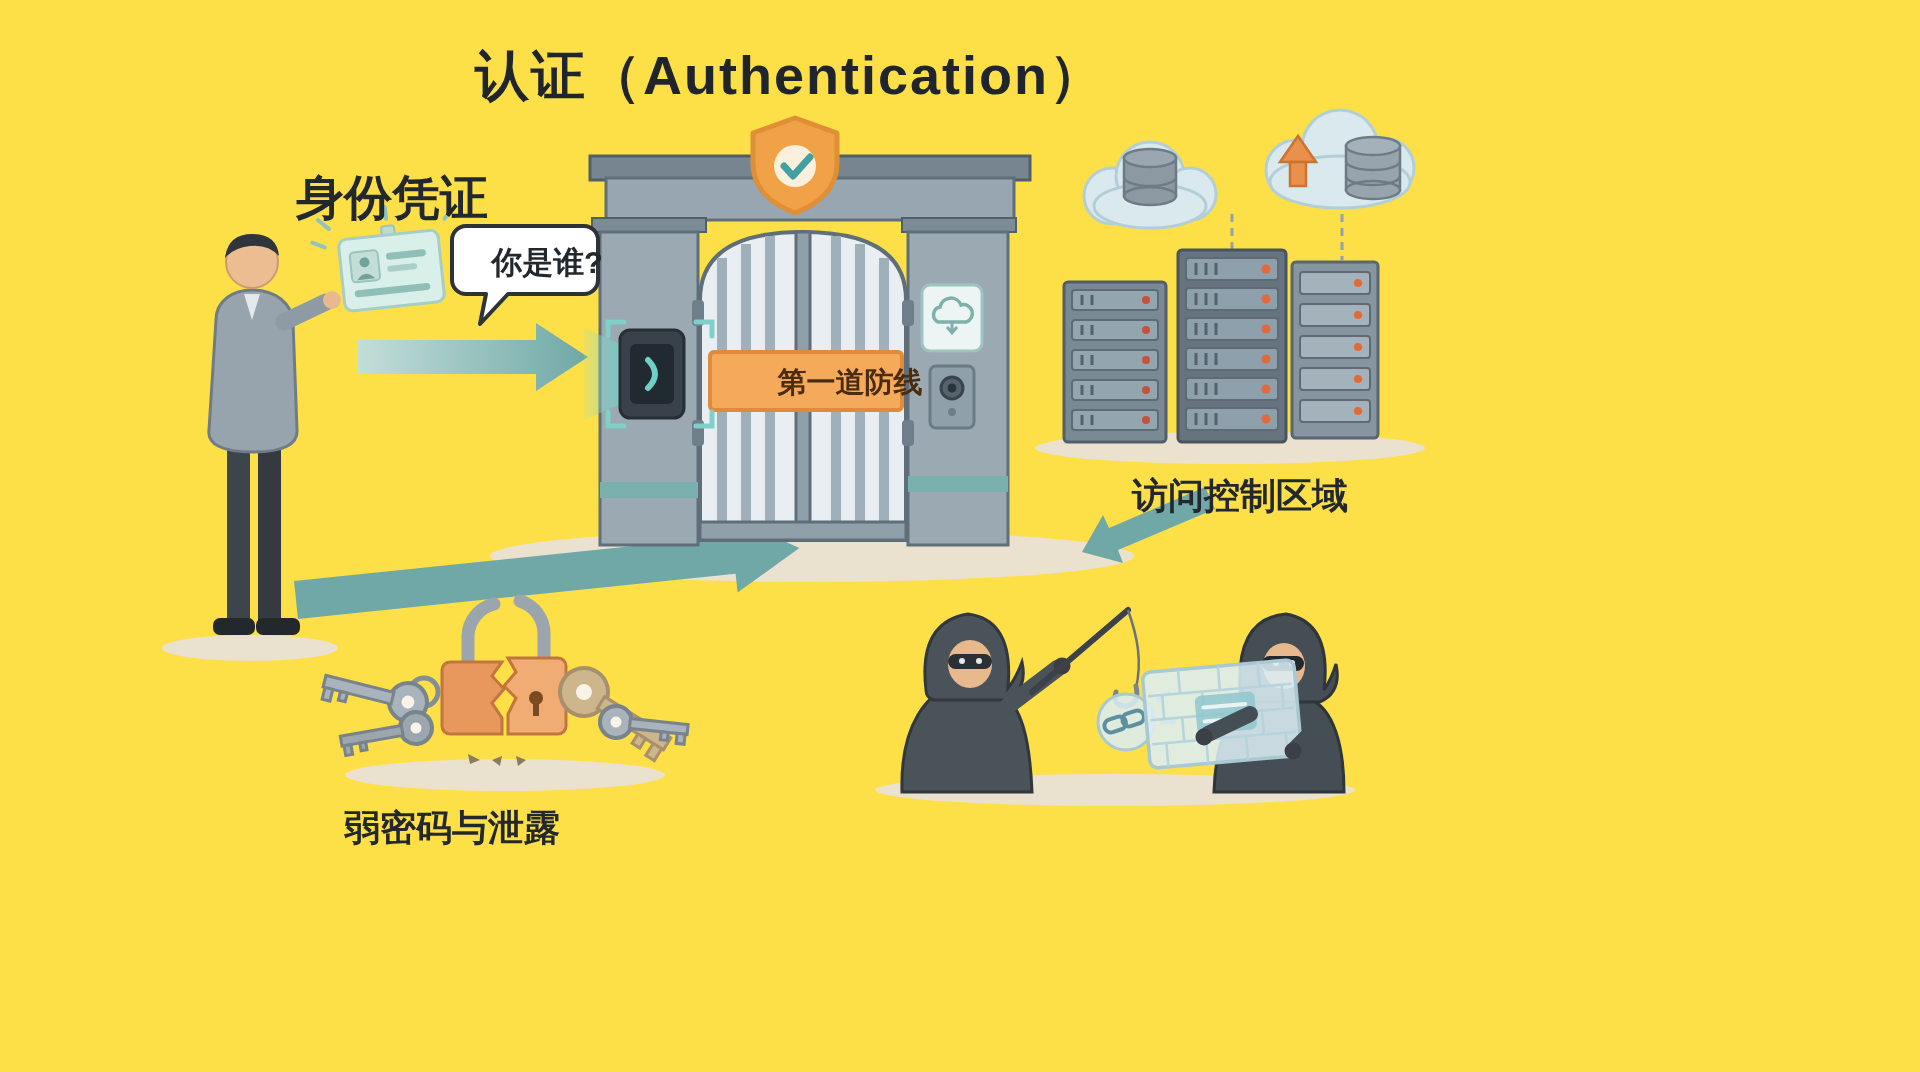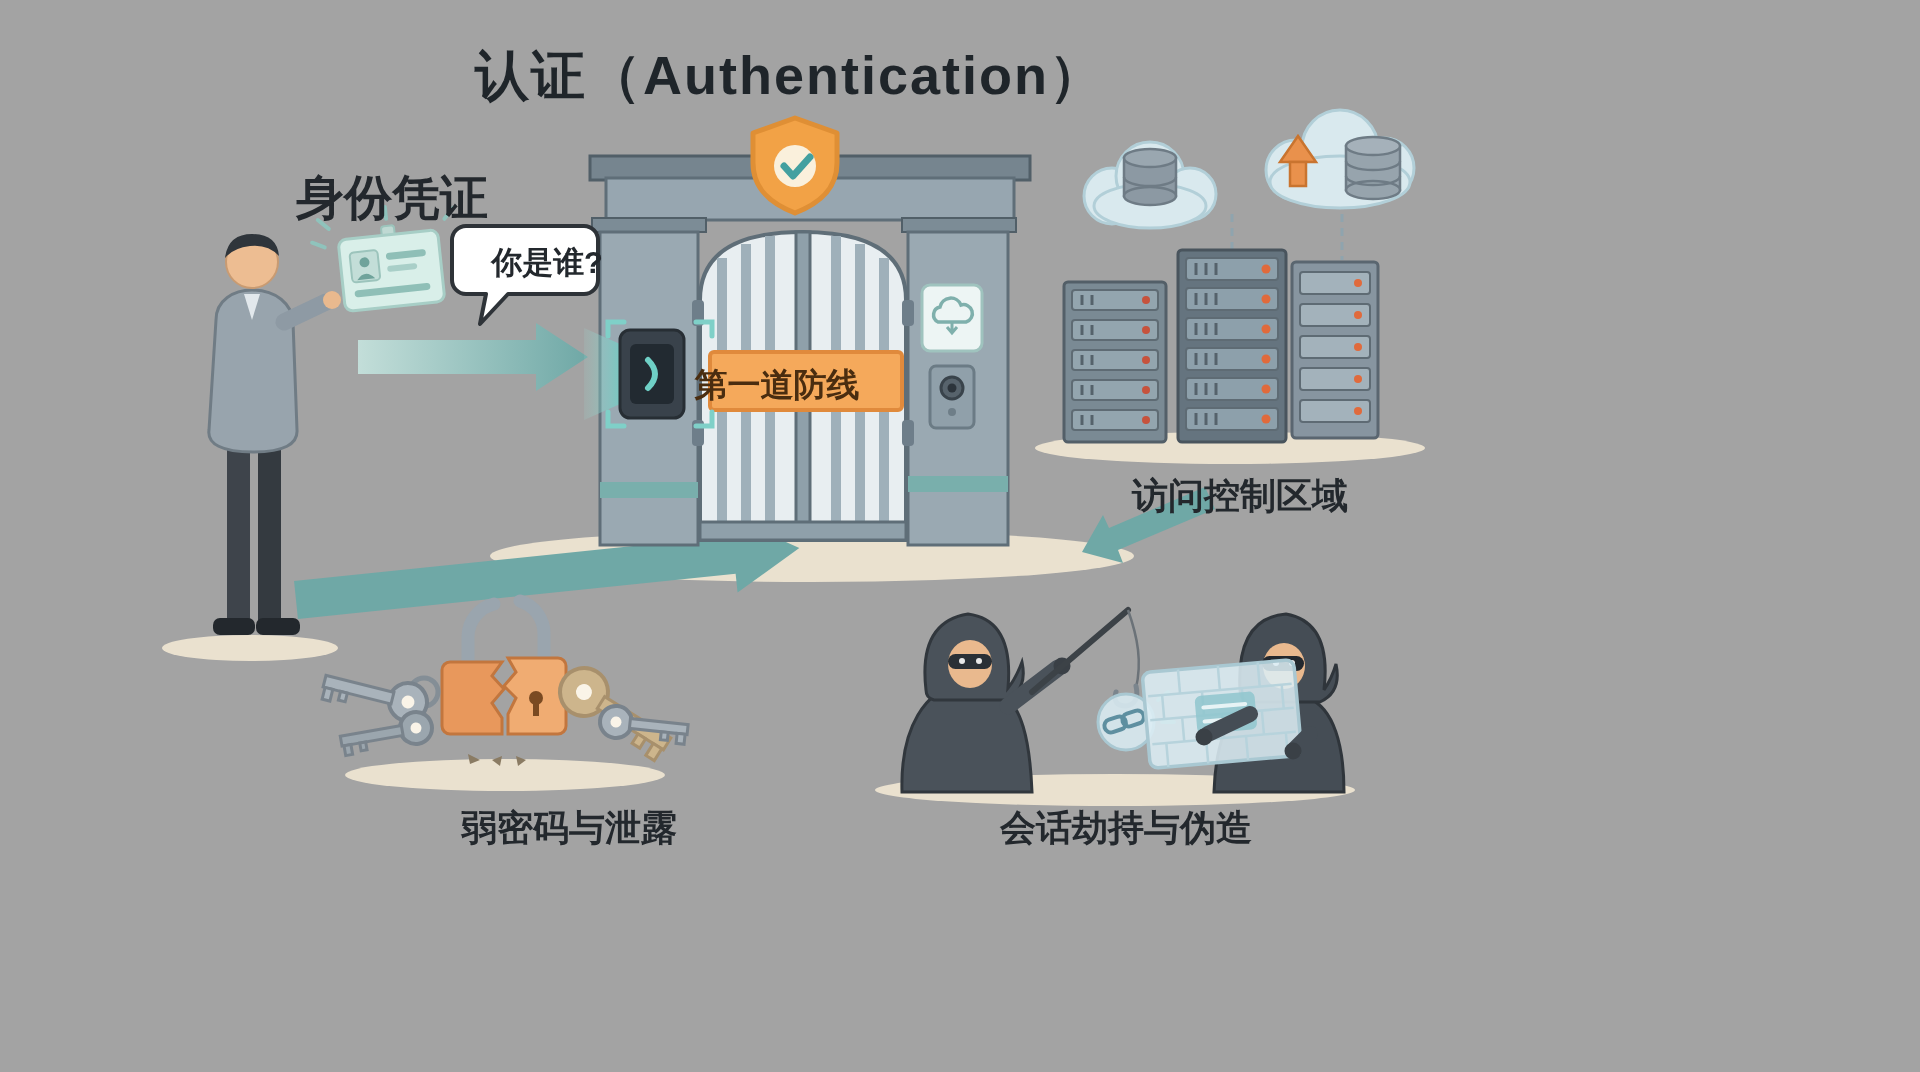--- a/index.html
+++ b/index.html
@@ -1,27 +1,27 @@
 <!DOCTYPE html>
 <html><head>
 <meta charset="utf-8">
 <style>
   html,body{margin:0;padding:0;background:#FAF4E8;}
   .stage{
-    position:relative;width:1920px;height:1072px;background:#a3a3a3;overflow:hidden;
+    position:relative;width:1920px;height:1072px;background:#fde047;overflow:hidden;
     font-family:"Liberation Sans","DejaVu Sans",sans-serif;
   }
   .stage svg{position:absolute;left:0;top:0;}
   .label{position:absolute;color:#23282D;font-weight:700;white-space:nowrap;}
   .title{top:40px;left:90px;width:1400px;text-align:center;font-size:54px;letter-spacing:2px;color:#1F252A;}
   .lbl-credential{top:166px;left:296px;font-size:48px;}
   .lbl-speech{top:242px;left:478px;width:138px;text-align:center;font-size:31px;font-weight:700;font-family:Liberation Mono, monospace;}
-  .lbl-banner{top:363px;left:683px;width:188px;text-align:center;font-size:33px;color:#4A2D10;}
+  .lbl-banner{top:363px;left:712px;width:188px;text-align:center;font-size:29px;color:#4A2D10;padding-left:44px;}
   .lbl-access{top:472px;left:1080px;width:320px;text-align:center;font-size:36px;}
-  .lbl-weak{top:804px;left:357px;width:320px;text-align:right;font-size:36px;}
+  .lbl-weak{top:804px;left:344px;width:320px;text-align:left;font-size:36px;}
   .lbl-hijack{top:804px;left:995px;width:262px;text-align:center;font-size:36px;}
 </style>
 </head>
 <body>
 
 <div class="stage">
 
 <svg width="1920" height="1072" viewBox="0 0 1920 1072">
   <defs>
     <linearGradient id="arrowGrad" x1="0" y1="0" x2="1" y2="0">
@@ -415,15 +415,14 @@
     <circle cx="1293" cy="751" r="8.5" fill="#3A4046"></circle>
   </g>
 </svg>
 
 <div class="label title">认证（Authentication）</div>
 <div class="label lbl-credential">身份凭证</div>
 <div class="label lbl-speech">你是谁?</div>
 <div class="label lbl-banner">第一道防线</div>
 <div class="label lbl-access">访问控制区域</div>
 <div class="label lbl-weak">弱密码与泄露</div>
-<div class="label lbl-hijack">会话劫持与伪造</div>
 
 </div>
 
 </body></html>

